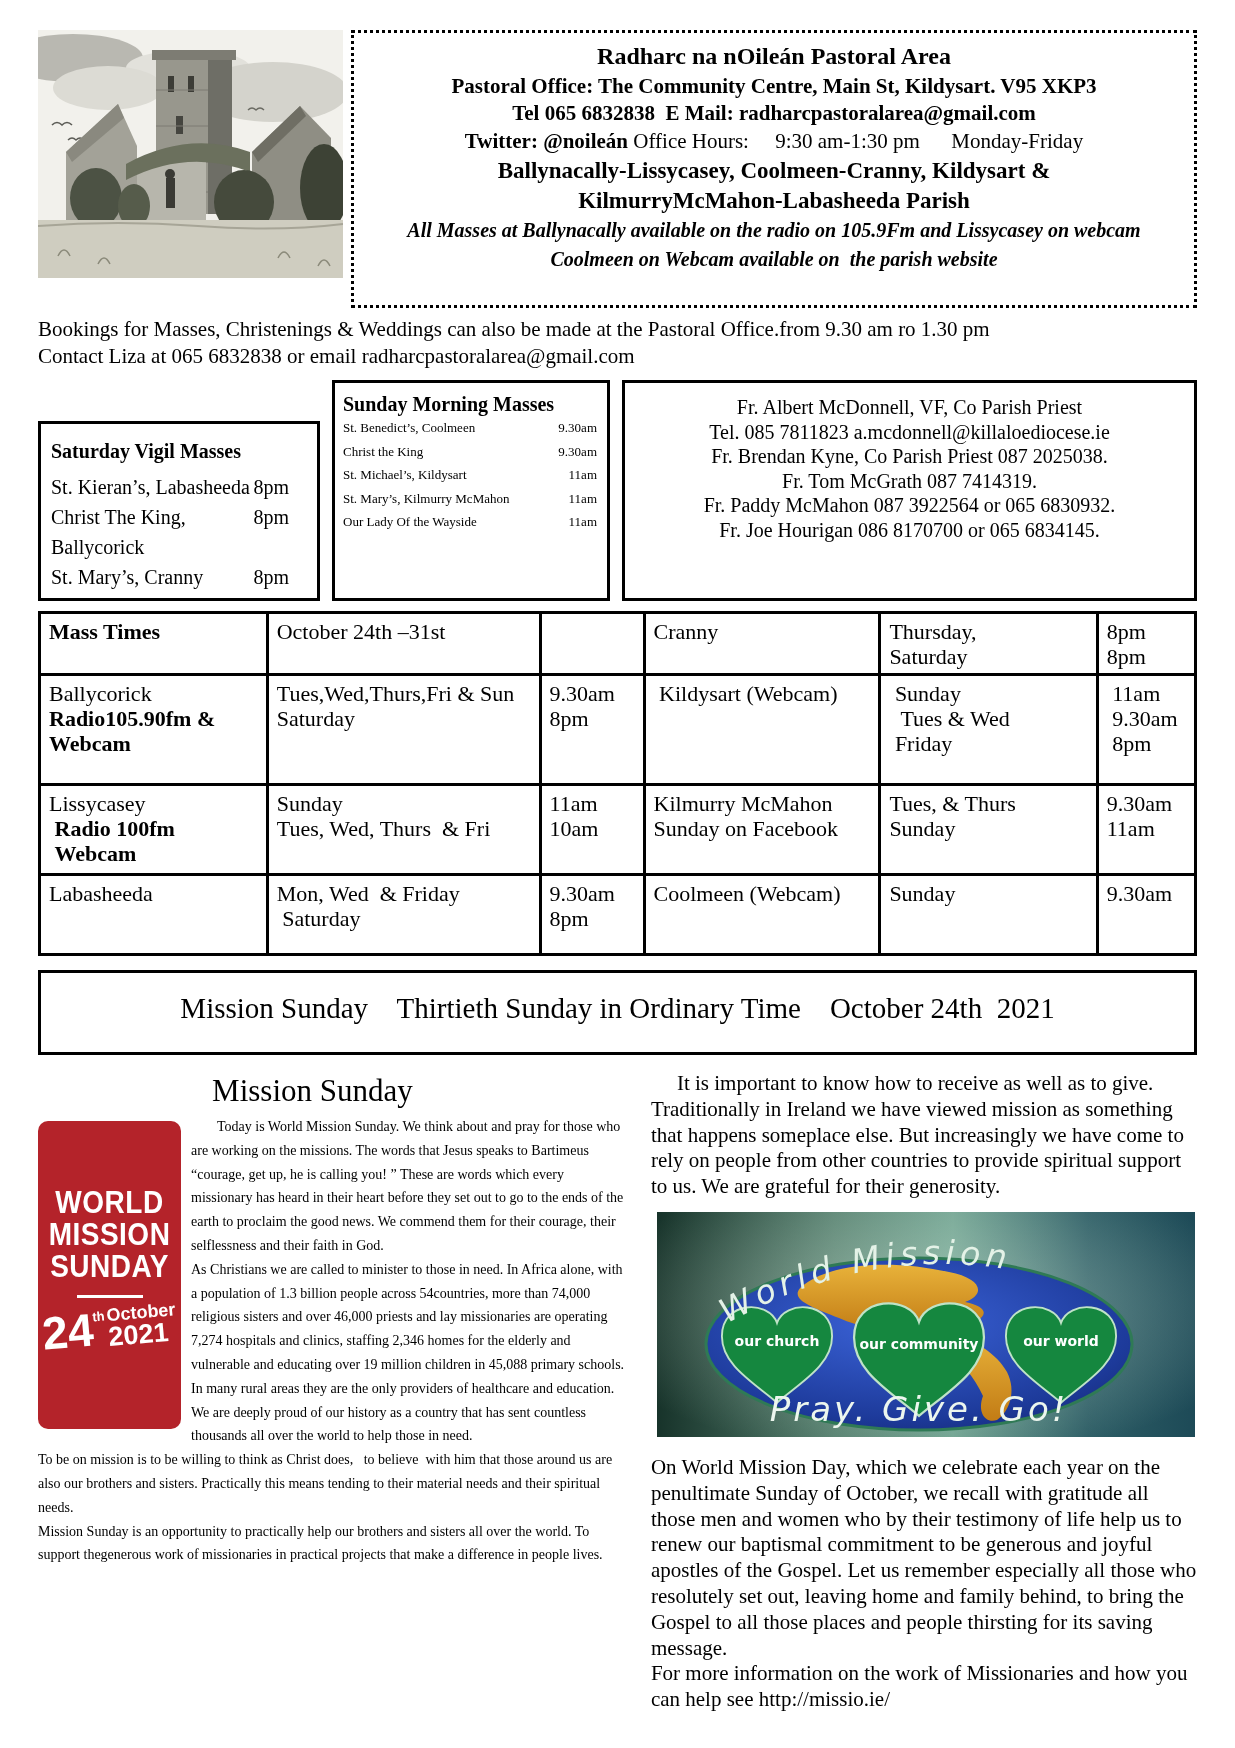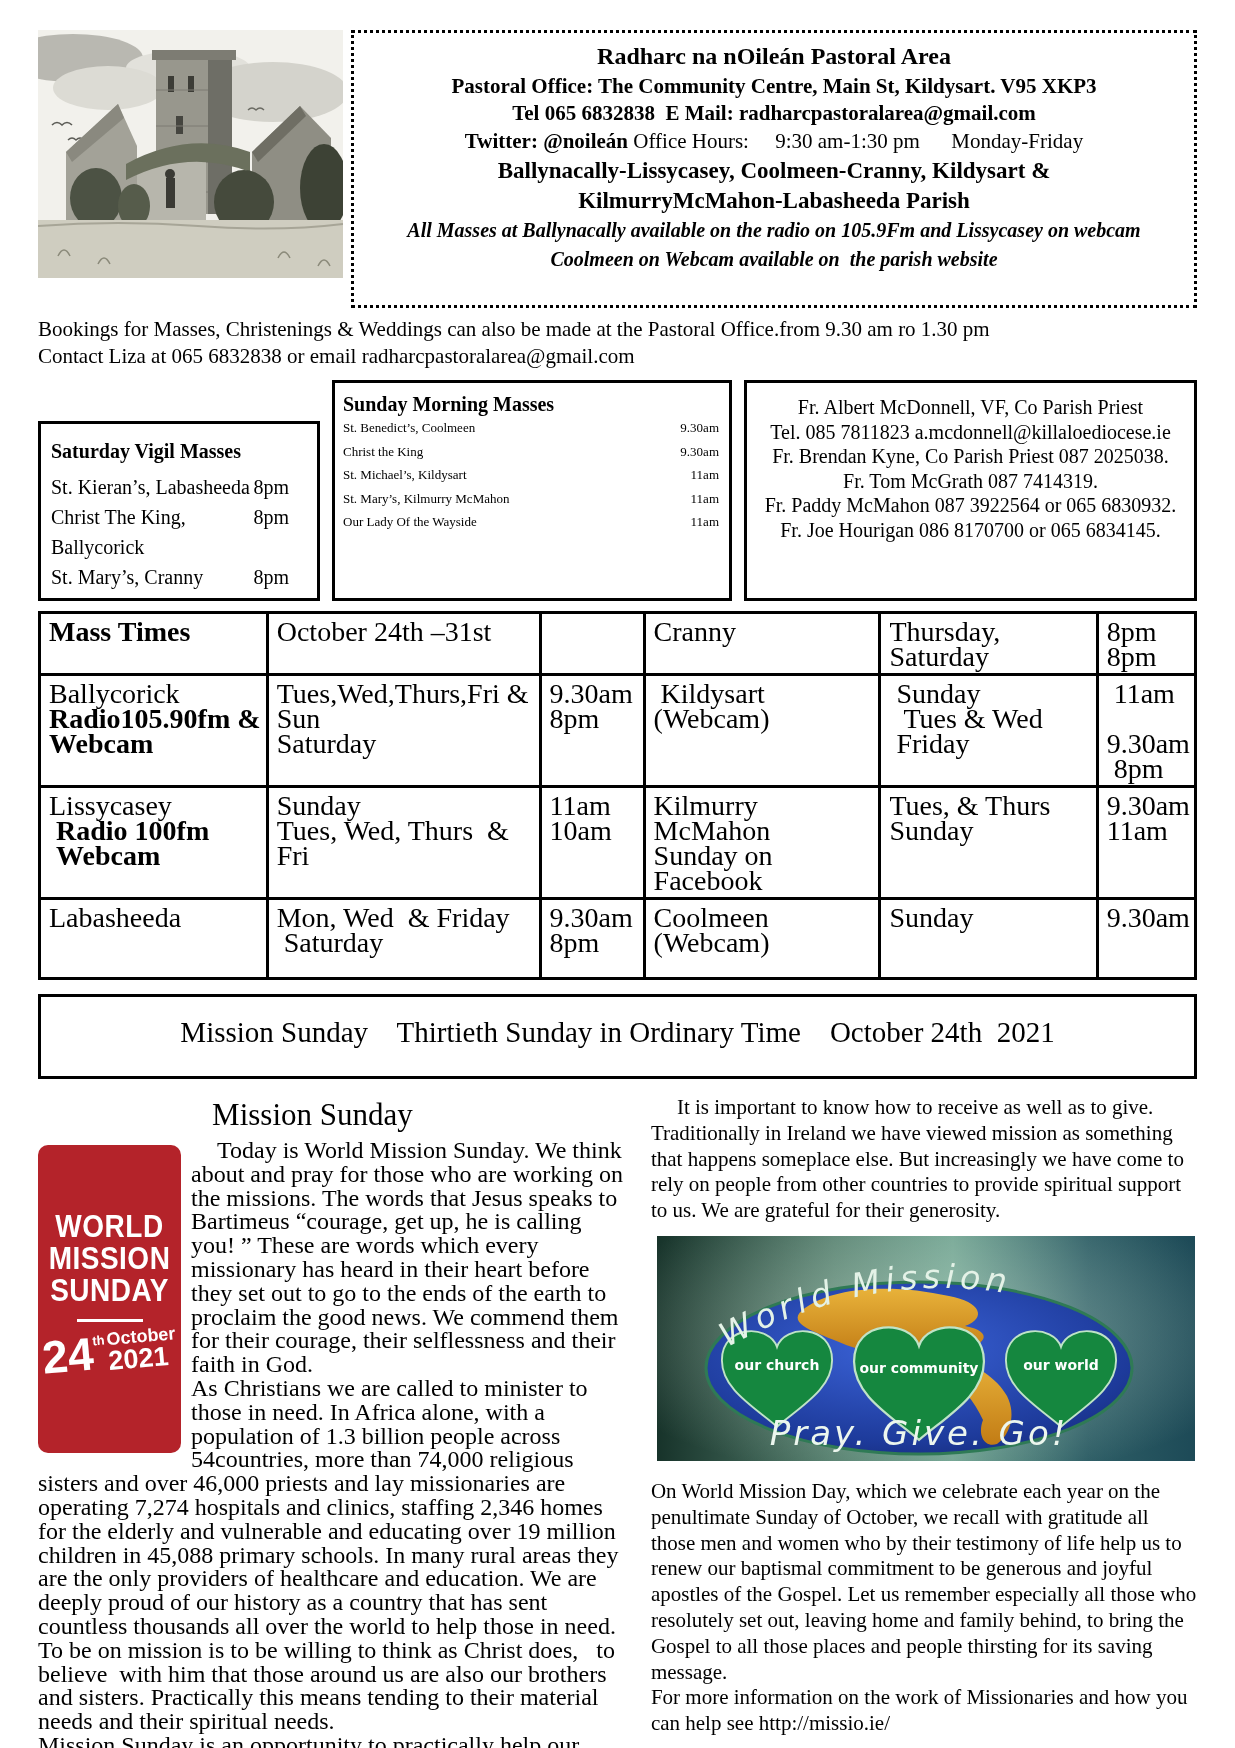--- a/index.html
+++ b/index.html
@@ -28,51 +28,51 @@
 
   
   .bookings { margin-top:8px; font-size:21px; line-height:27px; }
 
   
   .tri { display:flex; gap:12px; margin-top:10px; align-items:stretch; }
   .box { border:3px solid #000; }
   .box-vigil { width:282px; padding:16px 28px 6px 10px;margin-top:41px; }
   .vigil-title { font-size:20px; font-weight:bold; margin-bottom:9px; }
   .vrow { display:flex; justify-content:space-between; font-size:20px; line-height:30px; }
-  .box-sun { width:400px; padding:9px 10px 4px 8px; }
+  .box-sun { width:278px; padding:9px 10px 4px 8px; }
   .sun-title { font-size:20px; font-weight:bold; line-height:24px; }
   .srow { display:flex; justify-content:space-between; font-size:13px; line-height:23.5px; }
   .box-priests { flex:1; padding:12px 6px 0; text-align:center; }
   .prow { font-size:20px; line-height:24.5px; }
 
   
   table.mass { width:100%; border-collapse:collapse; margin-top:10px; table-layout:fixed; }
   table.mass td {
     border:3px solid #000; vertical-align:top; padding:5px 4px 4px 8px;
-    font-size:28px; line-height:25px; white-space:pre-wrap;
+    font-size:22px; line-height:25px; white-space:pre-wrap;
   }
   .cw1{width:19.7%}.cw2{width:23.6%}.cw3{width:9%}.cw4{width:20.4%}.cw5{width:18.8%}.cw6{width:8.5%}
   tr.h-row td { height:60px; }
   tr.r1 td { height:110px; }
   tr.r2 td { height:90px; }
   tr.r3 td { height:80px; }
   .bold { font-weight:bold; }
 
   
   .banner {
     border:3px solid #000; margin-top:14px; text-align:center;
     padding:19px 0 27px; font-size:29px;
   }
 
   
   .main { display:flex; gap:24px; margin-top:16px; }
   .colL { width:592px; }
   .colR { width:549px; }
   .colL h2 { font-size:31px; font-weight:400; text-align:center; margin:2px 40px 6px 0; }
-  .para { font-size:24px; line-height:23.8px; white-space:pre-wrap; }
+  .para { font-size:14px; line-height:23.8px; white-space:pre-wrap; }
   .indent { text-indent:26px; }
   .colR .para { font-size:21px; line-height:25.8px; }
 
   
   .badge {
     float:left; width:143px; height:308px; background:#b4232a; border-radius:10px;
     margin:6px 10px 4px 0; color:#ffffff; text-align:center;
     font-family:"Liberation Sans", sans-serif; padding-top:66px;
   }
   .badge .w { font-size:28px; font-weight:bold; line-height:32px; transform:scaleY(1.12); letter-spacing:0.5px; }

